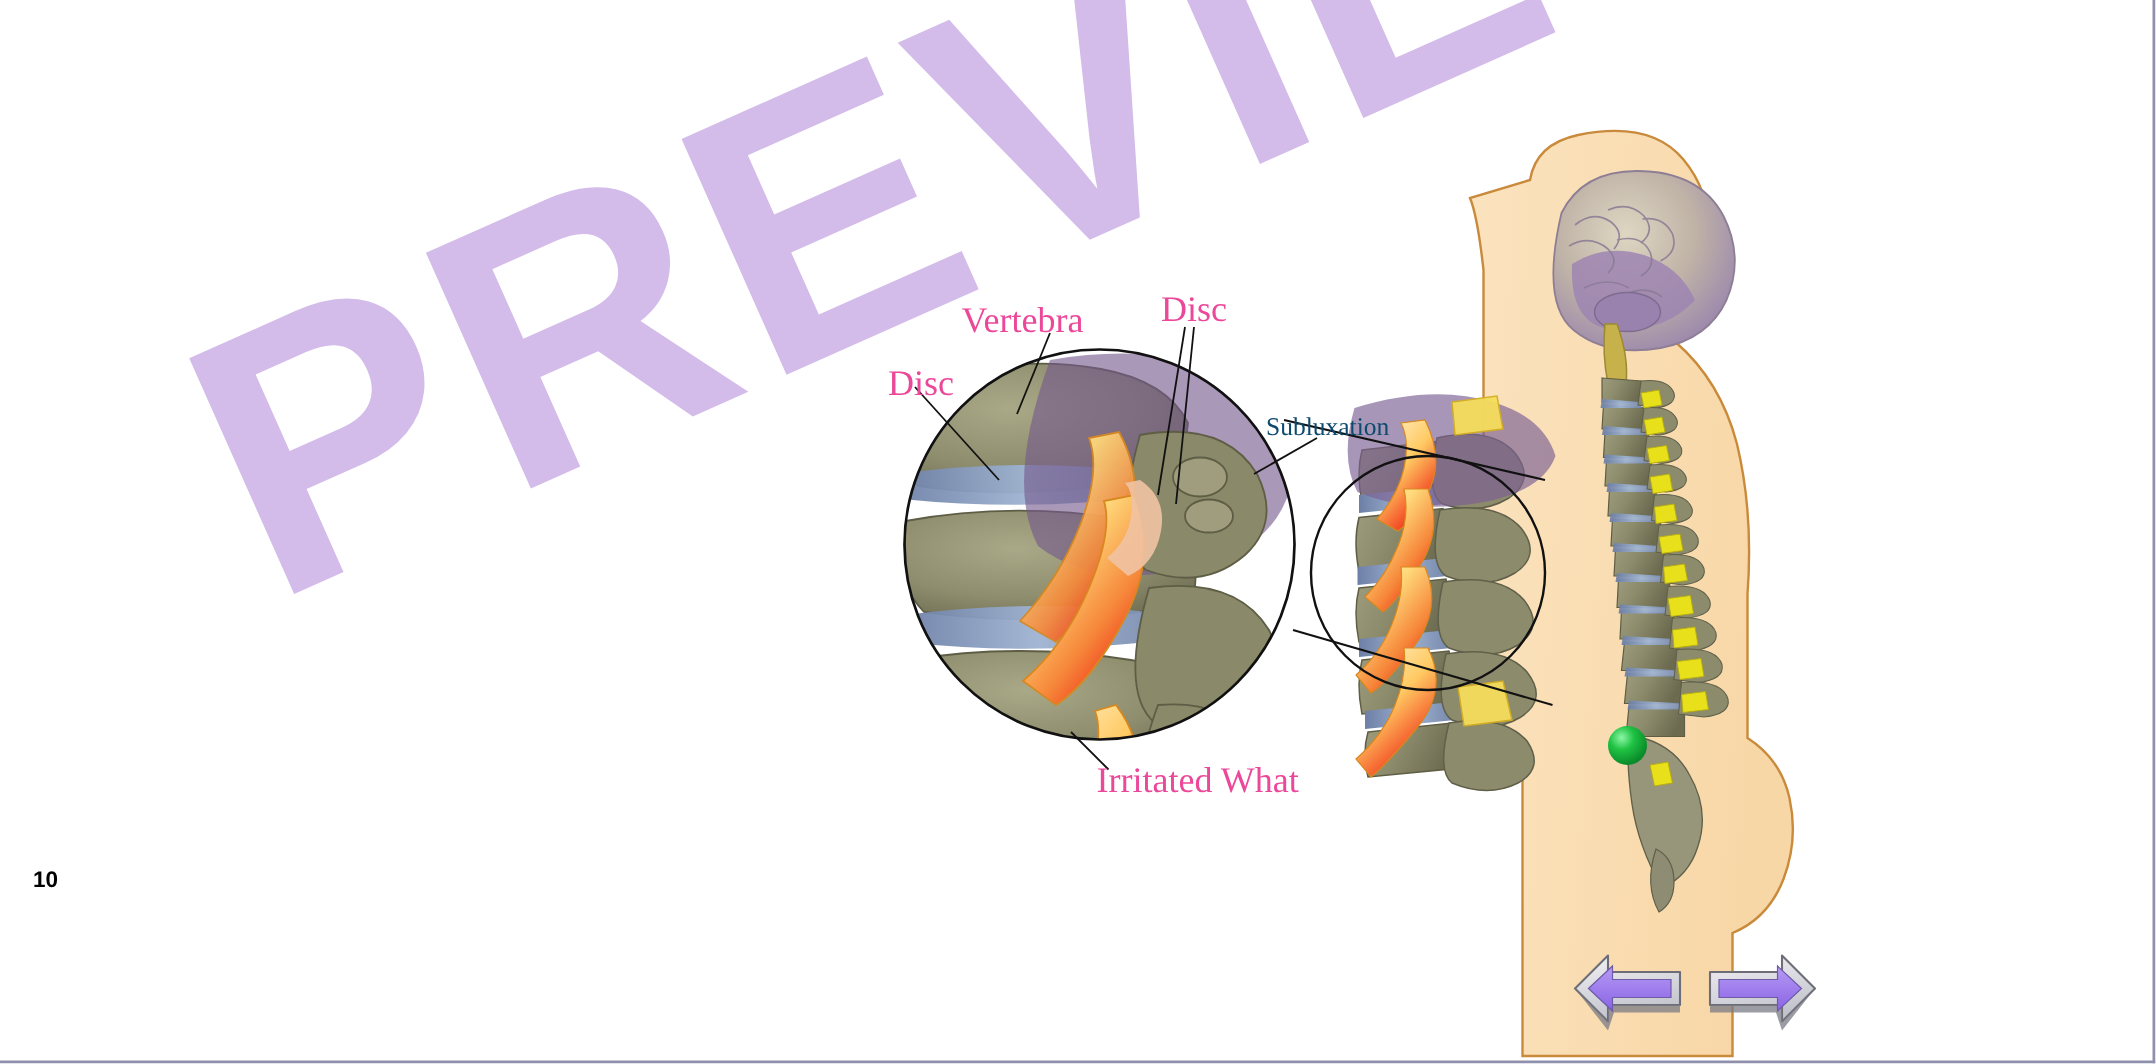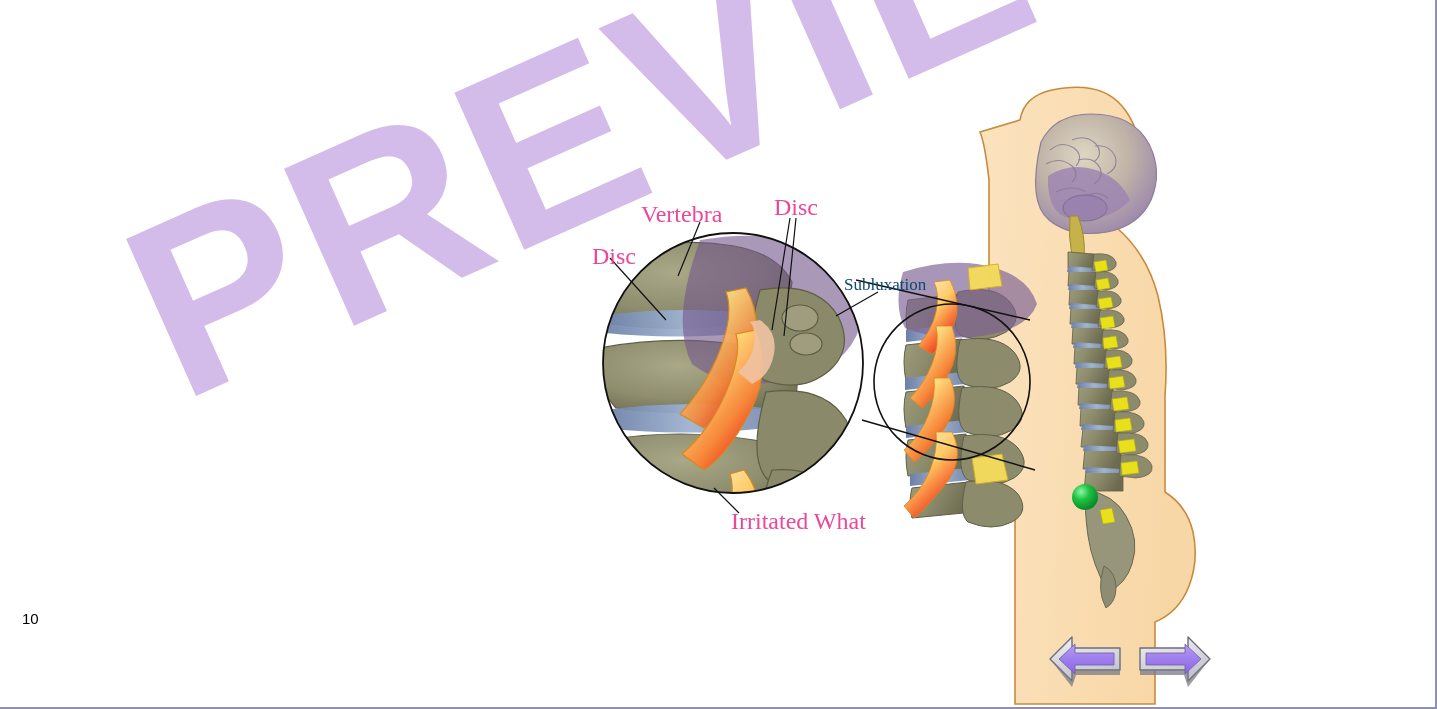--- a/index.html
+++ b/index.html
@@ -64,24 +64,23 @@
     color: #111111;
     z-index: 20;
   }
 
   
   #page-number {
     position: absolute;
     left: 22px;
     top: 578px;
     font-size: 15px;
-    font-weight: normal;
+    font-weight: bold;
     color: #000000;
     z-index: 20;
-    margin-top: 32px;
   }
 
   
   #artwork {
     position: absolute;
     left: 0; top: 0;
     width: 1437px;
     height: 709px;
     z-index: 10;
     pointer-events: none;

